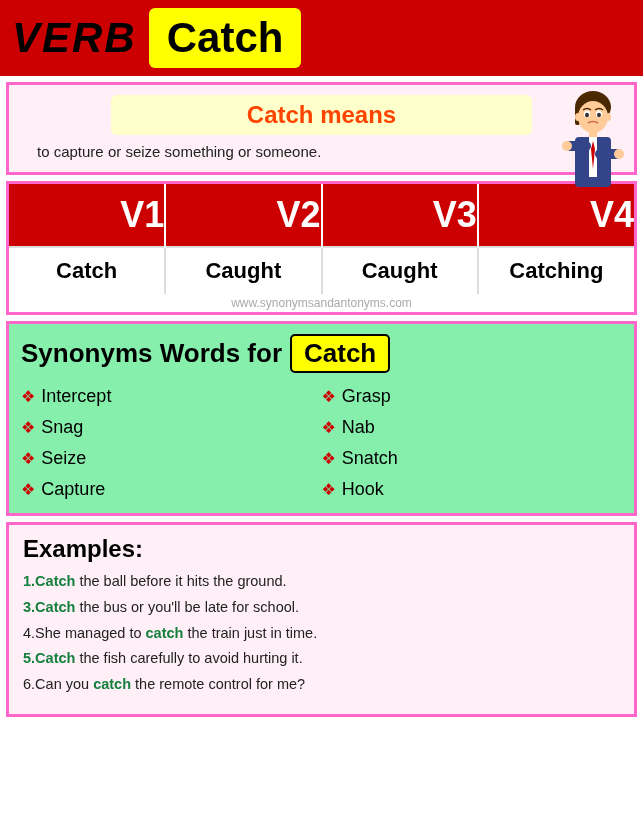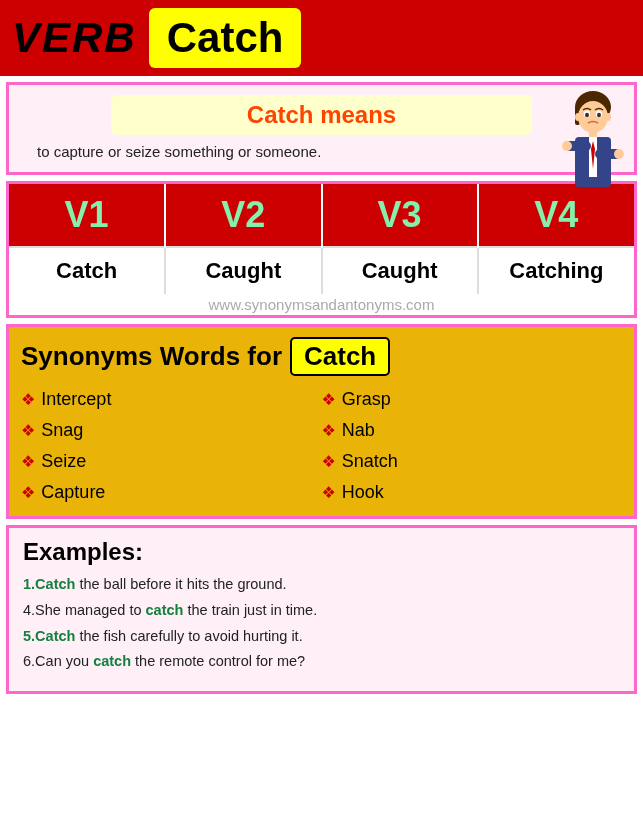--- a/index.html
+++ b/index.html
@@ -82,24 +82,24 @@
       margin: 0 6px;
       border: 3px solid #ff66cc;
       overflow: hidden;
     }
     .verb-table {
       width: 100%;
       border-collapse: collapse;
     }
     .verb-table .header-row td {
       background: #cc0000;
-      color: #86efac;
+      color: #ffffff;
       font-size: 36px;
       font-weight: 900;
-      text-align: center;
+      text-align: right;
       padding: 10px 0;
       border-right: 2px solid #fff;
       width: 25%;
     }
     .verb-table .header-row td:last-child {
       border-right: none;
     }
     .verb-table .values-row td {
       background: #fff;
       color: #000;
@@ -108,31 +108,31 @@
       text-align: center;
       padding: 10px 0;
       border-right: 2px solid #ddd;
       border-top: 2px solid #ddd;
     }
     .verb-table .values-row td:last-child {
       border-right: none;
     }
     .watermark {
       text-align: center;
-      font-size: 15px;
+      font-size: 12px;
       color: #aaa;
       padding: 2px;
       background: #fff;
     }
 
     
     .section-synonyms {
       border: 3px solid #ff66cc;
       margin: 6px;
-      background: #eab308;
+      background: #86efac;
       padding: 10px 12px;
     }
     .synonyms-title {
       font-size: 26px;
       font-weight: 900;
       color: #000;
       margin-bottom: 10px;
       display: flex;
       align-items: center;
       gap: 8px;
@@ -302,16 +302,17 @@
     <div class="synonym-item">
       <span class="diamond">❖</span>
       <span>Hook</span>
     </div>
   </div>
 </div>
 
 <div class="section-examples">
   <div class="examples-title">Examples:</div>
   <p class="example-item"><b>1.Catch</b> the ball before it hits the ground.</p>
+  <p class="example-item"><b>3.Catch</b> the bus or you'll be late for school.</p>
   <p class="example-item">4.She managed to <b>catch</b> the train just in time.</p>
   <p class="example-item"><b>5.Catch</b> the fish carefully to avoid hurting it.</p>
   <p class="example-item">6.Can you <b>catch</b> the remote control for me?</p>
 </div>
 
 </body></html>

